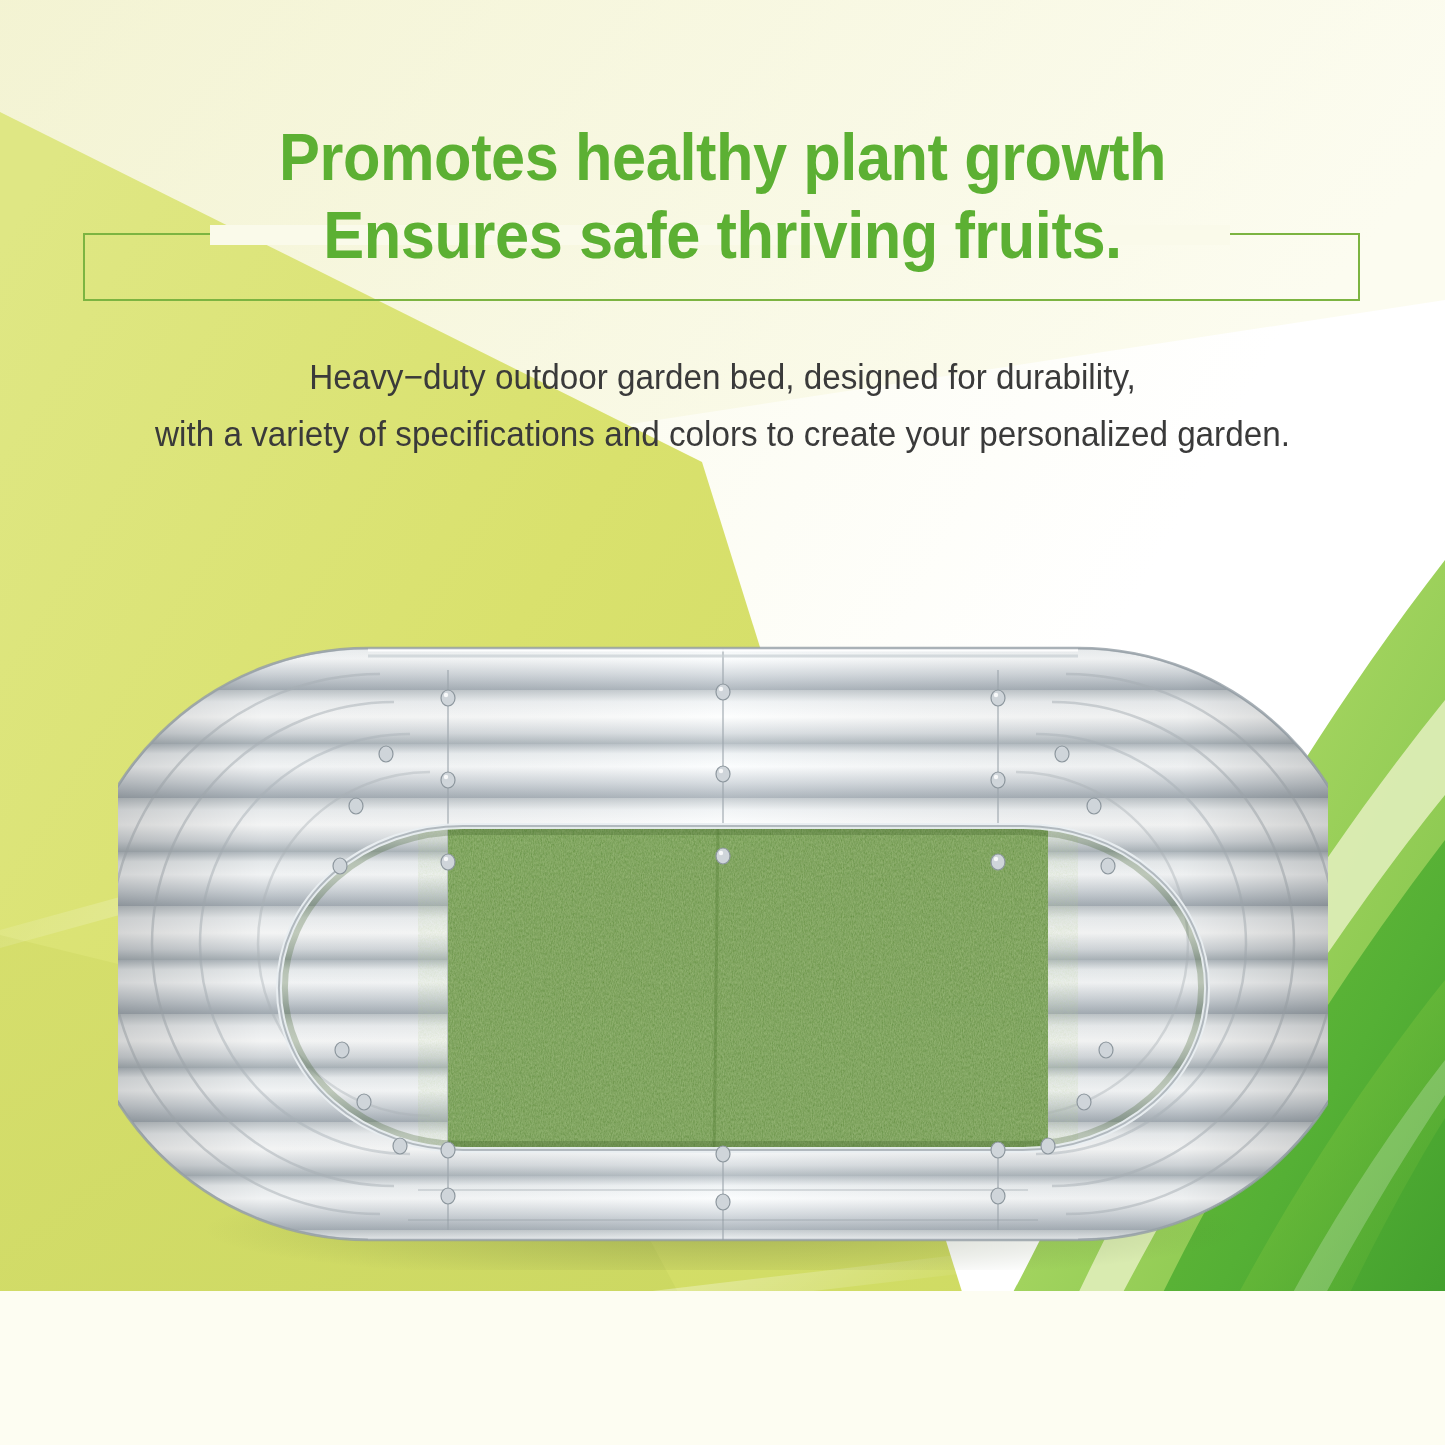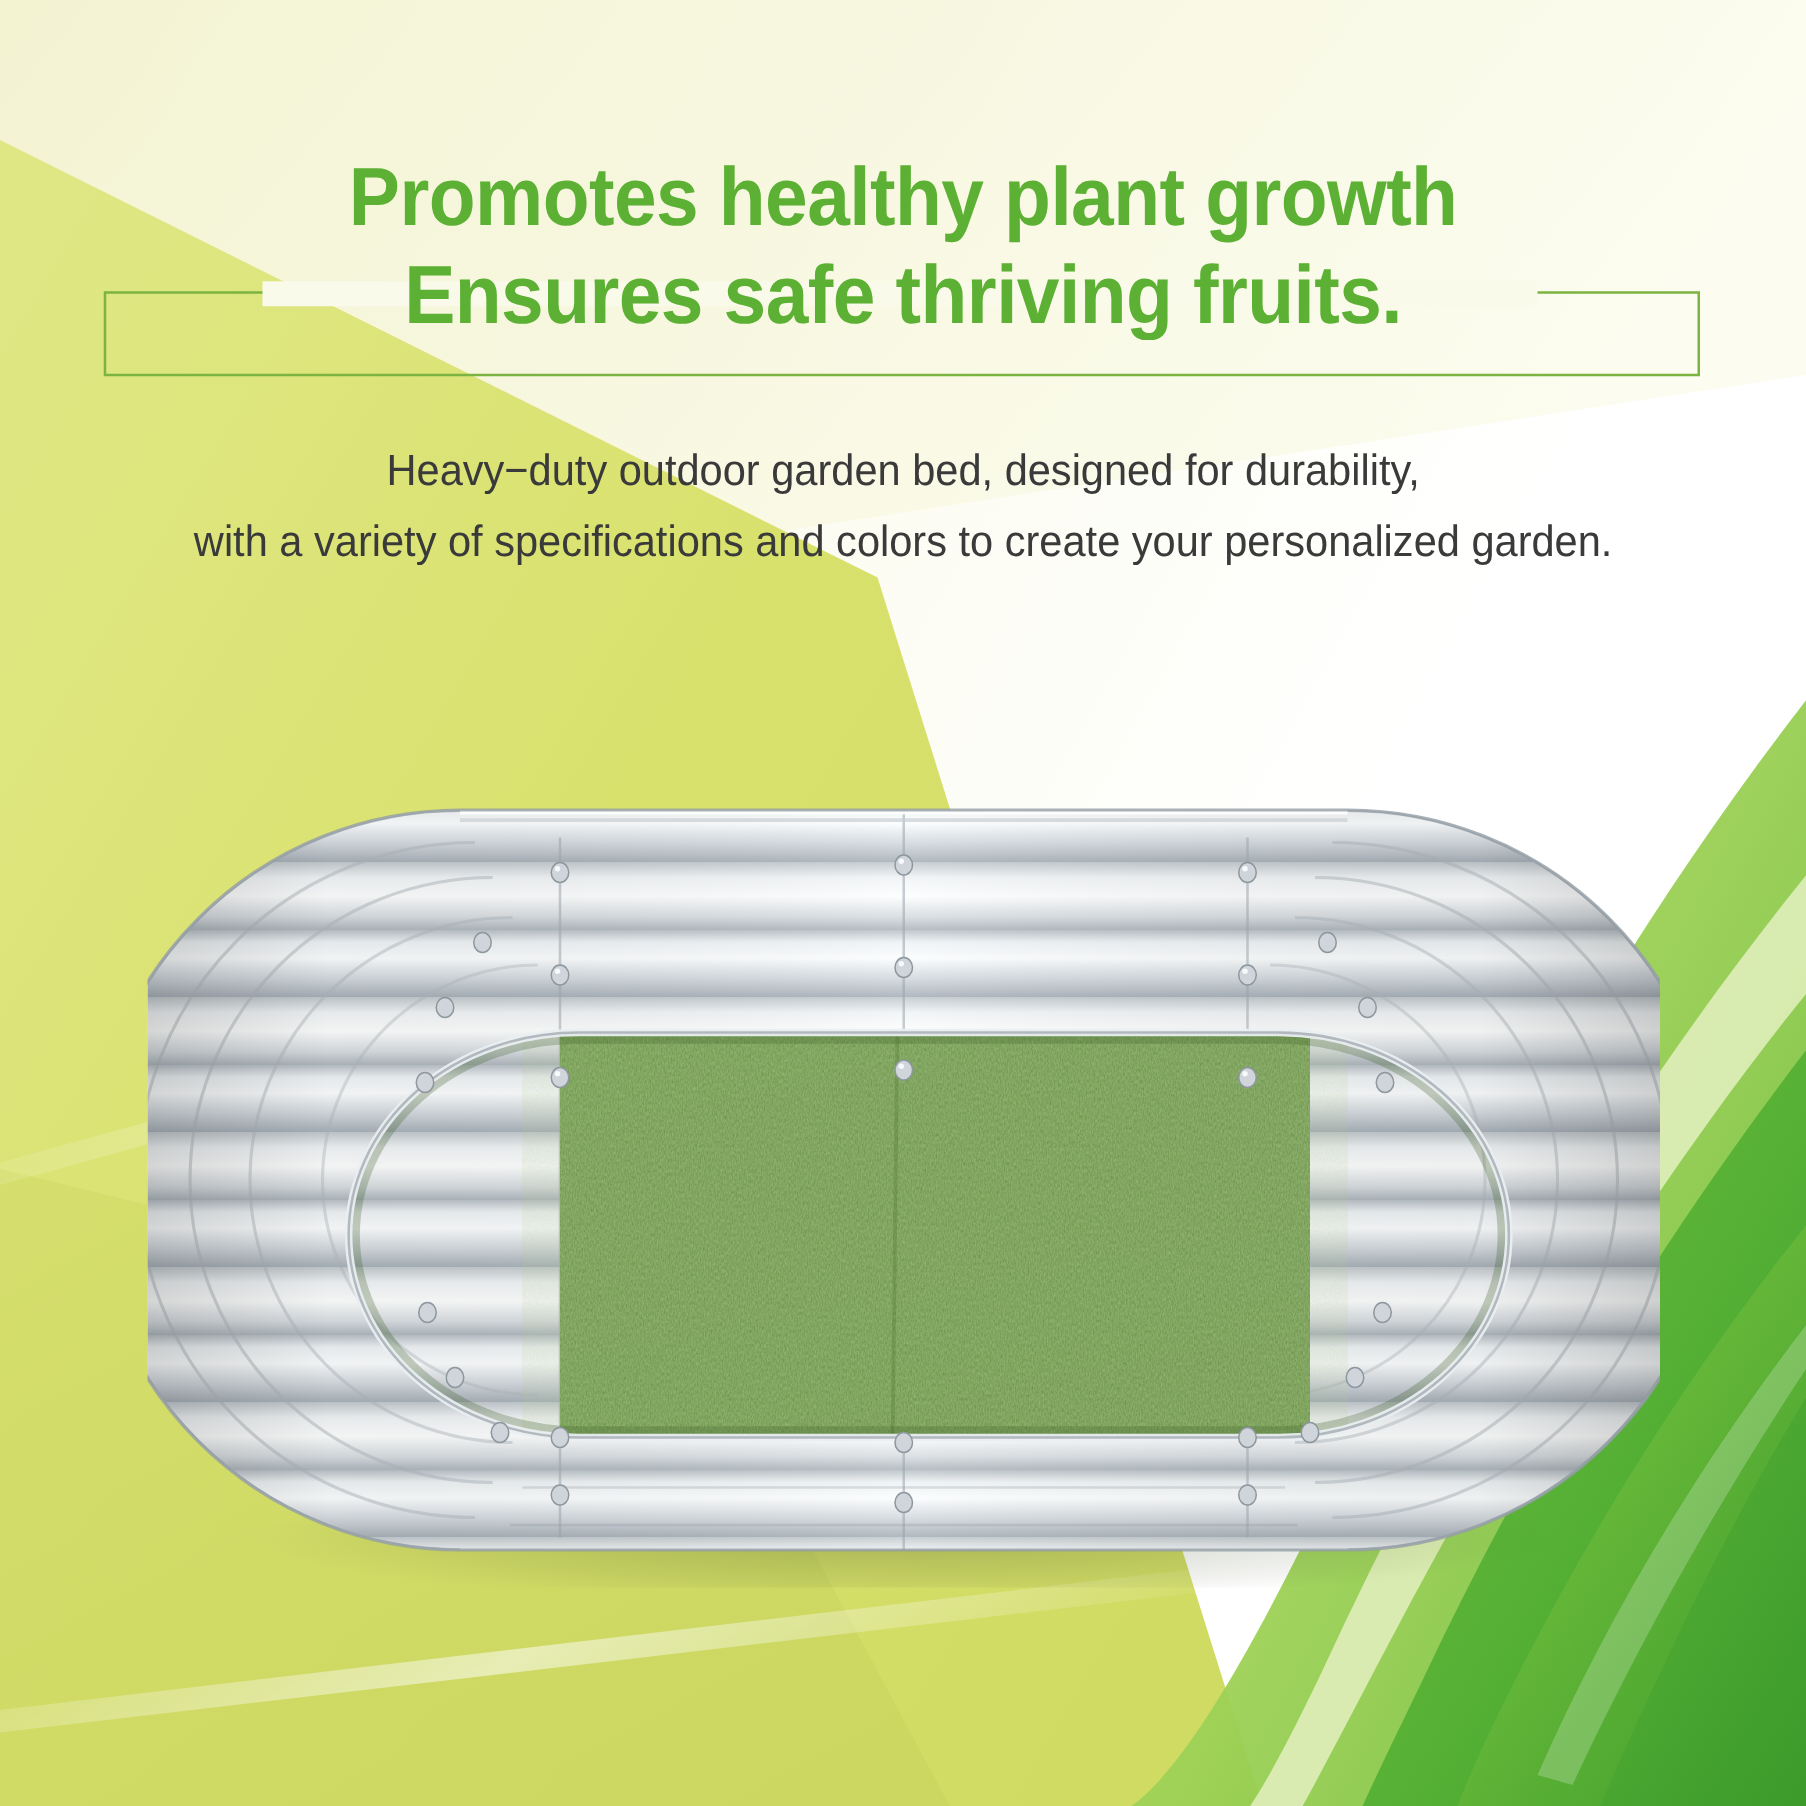--- a/index.html
+++ b/index.html
@@ -1,21 +1,21 @@
 <!DOCTYPE html>
 <html><head>
 <meta charset="utf-8">
 <style>
   html,body{margin:0;padding:0;}
   body{
     width:1445px;height:1445px;overflow:hidden;
     font-family:"Liberation Sans", sans-serif;
     background:#fdfdf2;
   }
-  #stage{position:relative;width:1445px;height:1445px;overflow:hidden;background:#fcfcf0;}
+  #stage{position:relative;width:1445px;height:1291px;overflow:hidden;background:#fcfcf0;}
 
   
   #bg{position:absolute;inset:0;width:1445px;height:1445px;}
 
   
   .frame{
     position:absolute;left:83px;top:233px;width:1277px;height:68px;
     border:2px solid #7cb441;box-sizing:border-box;
   }
   

